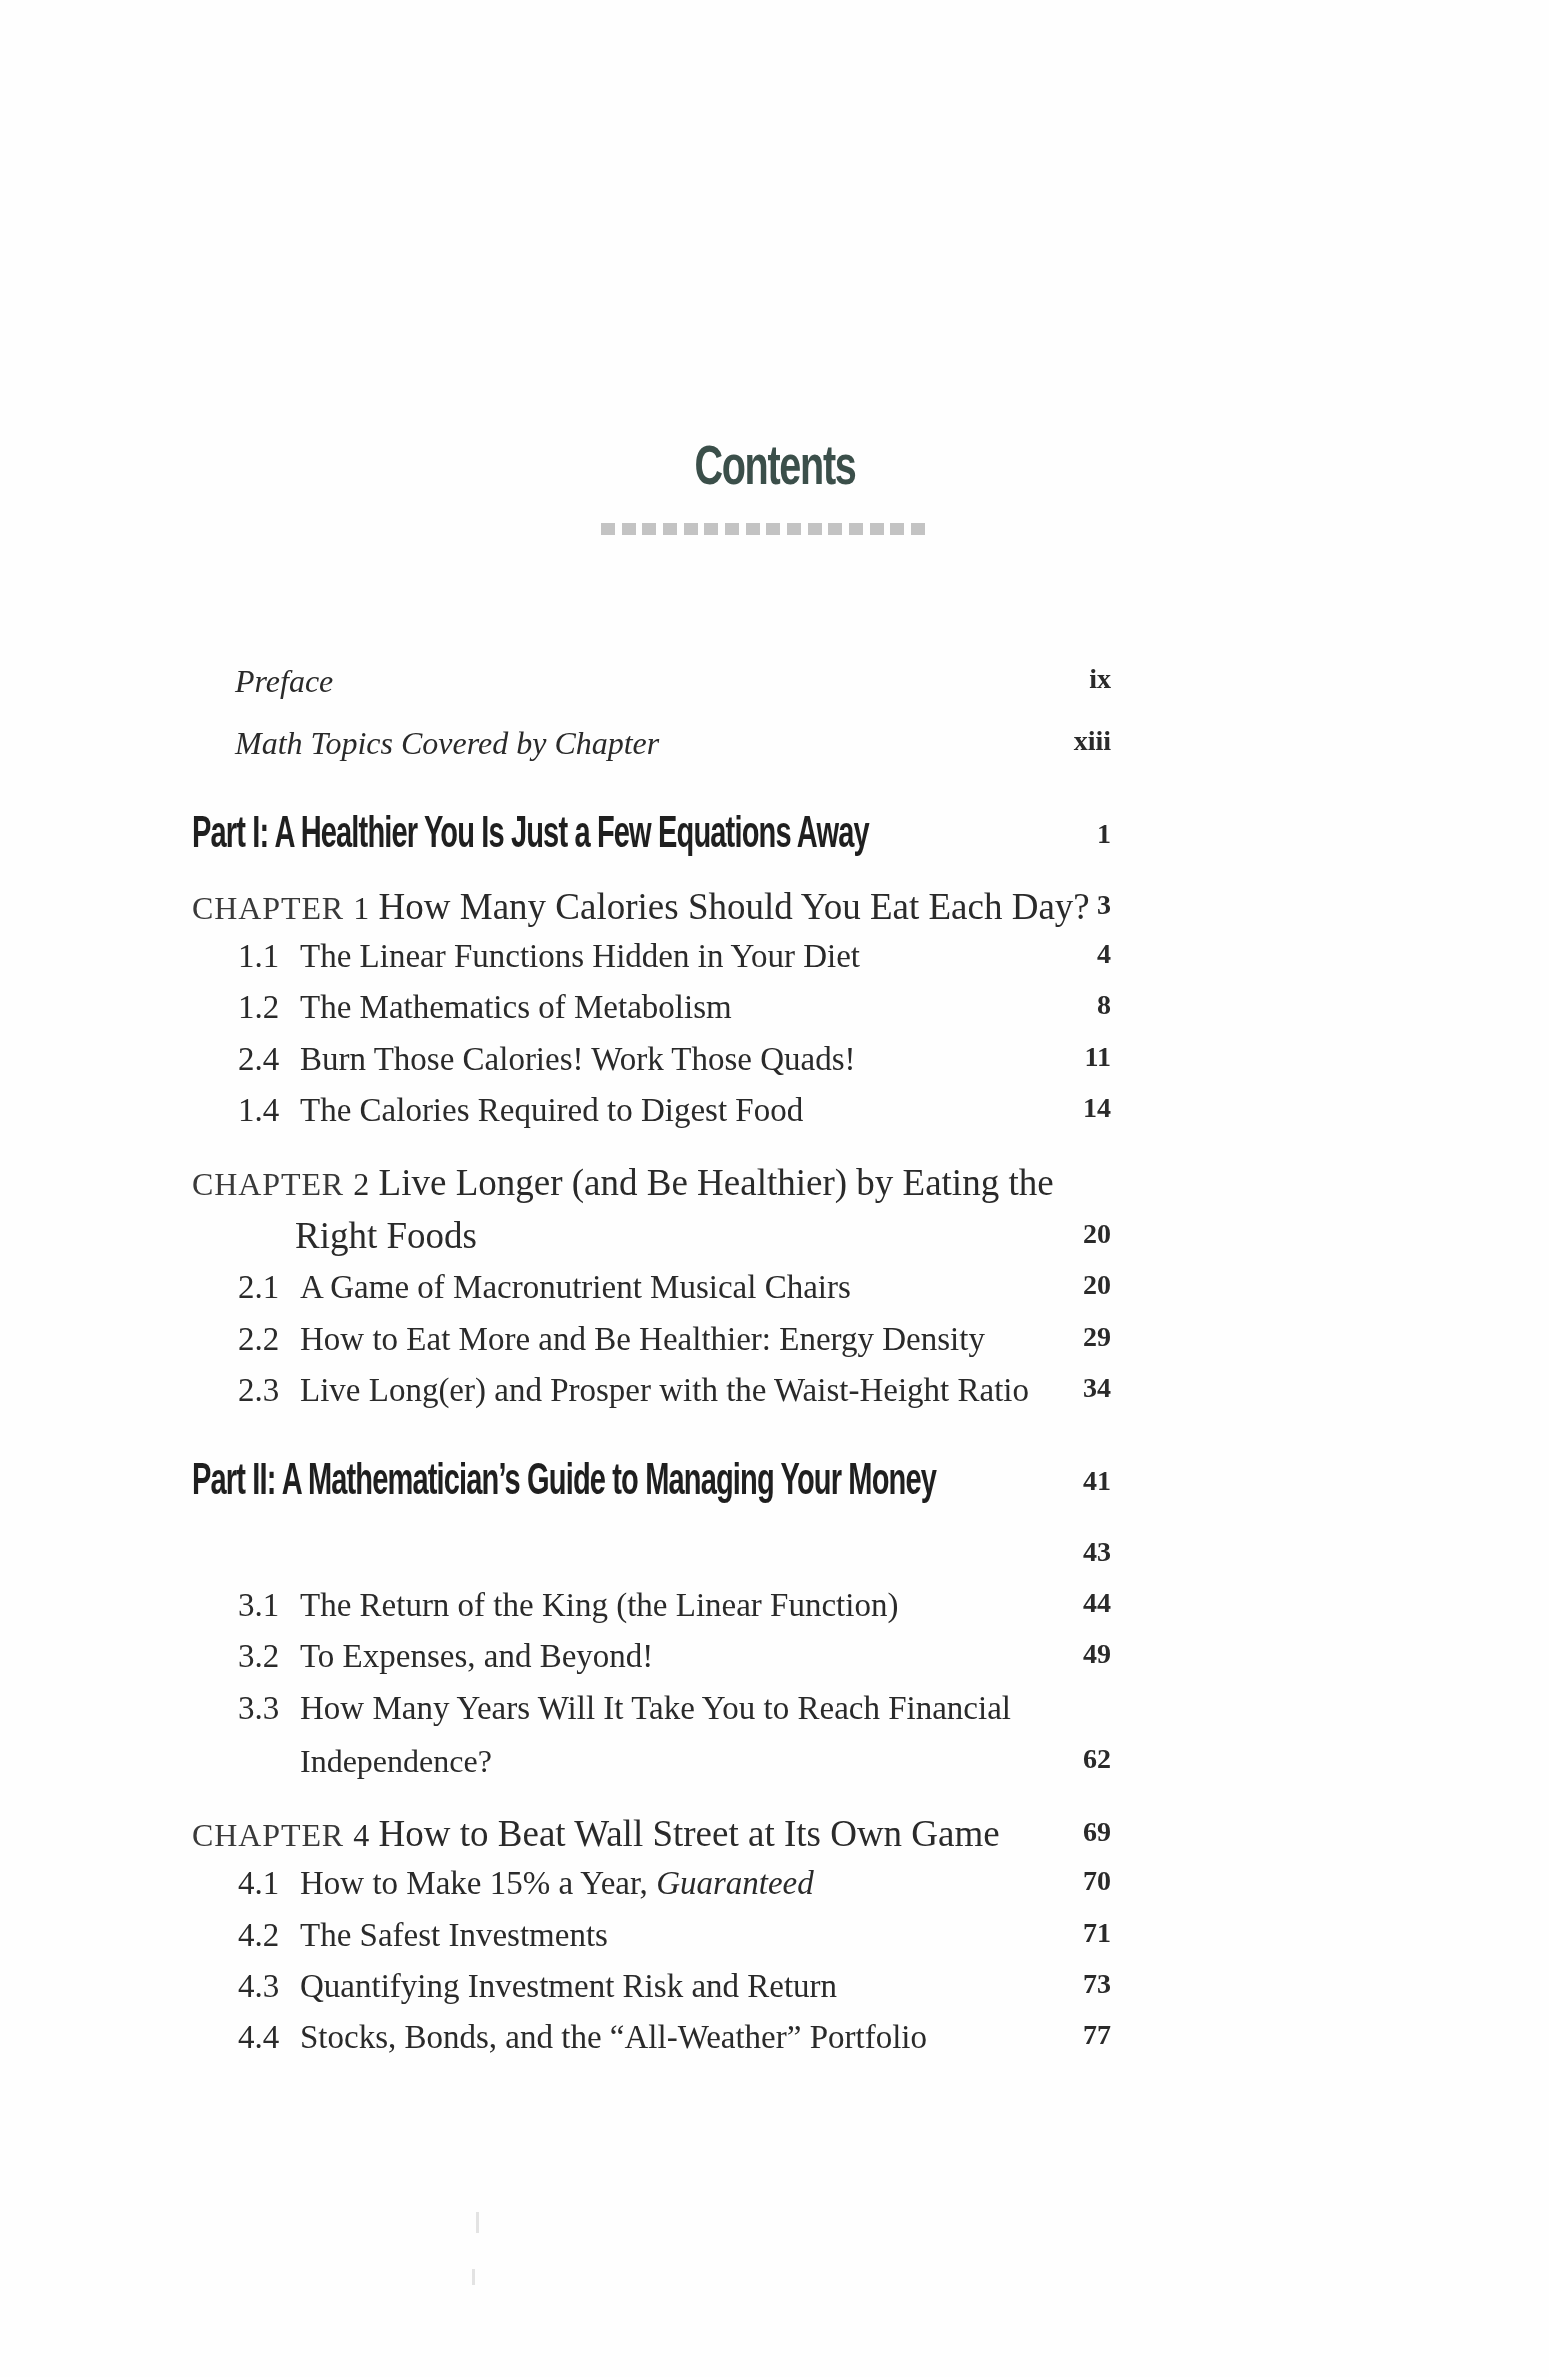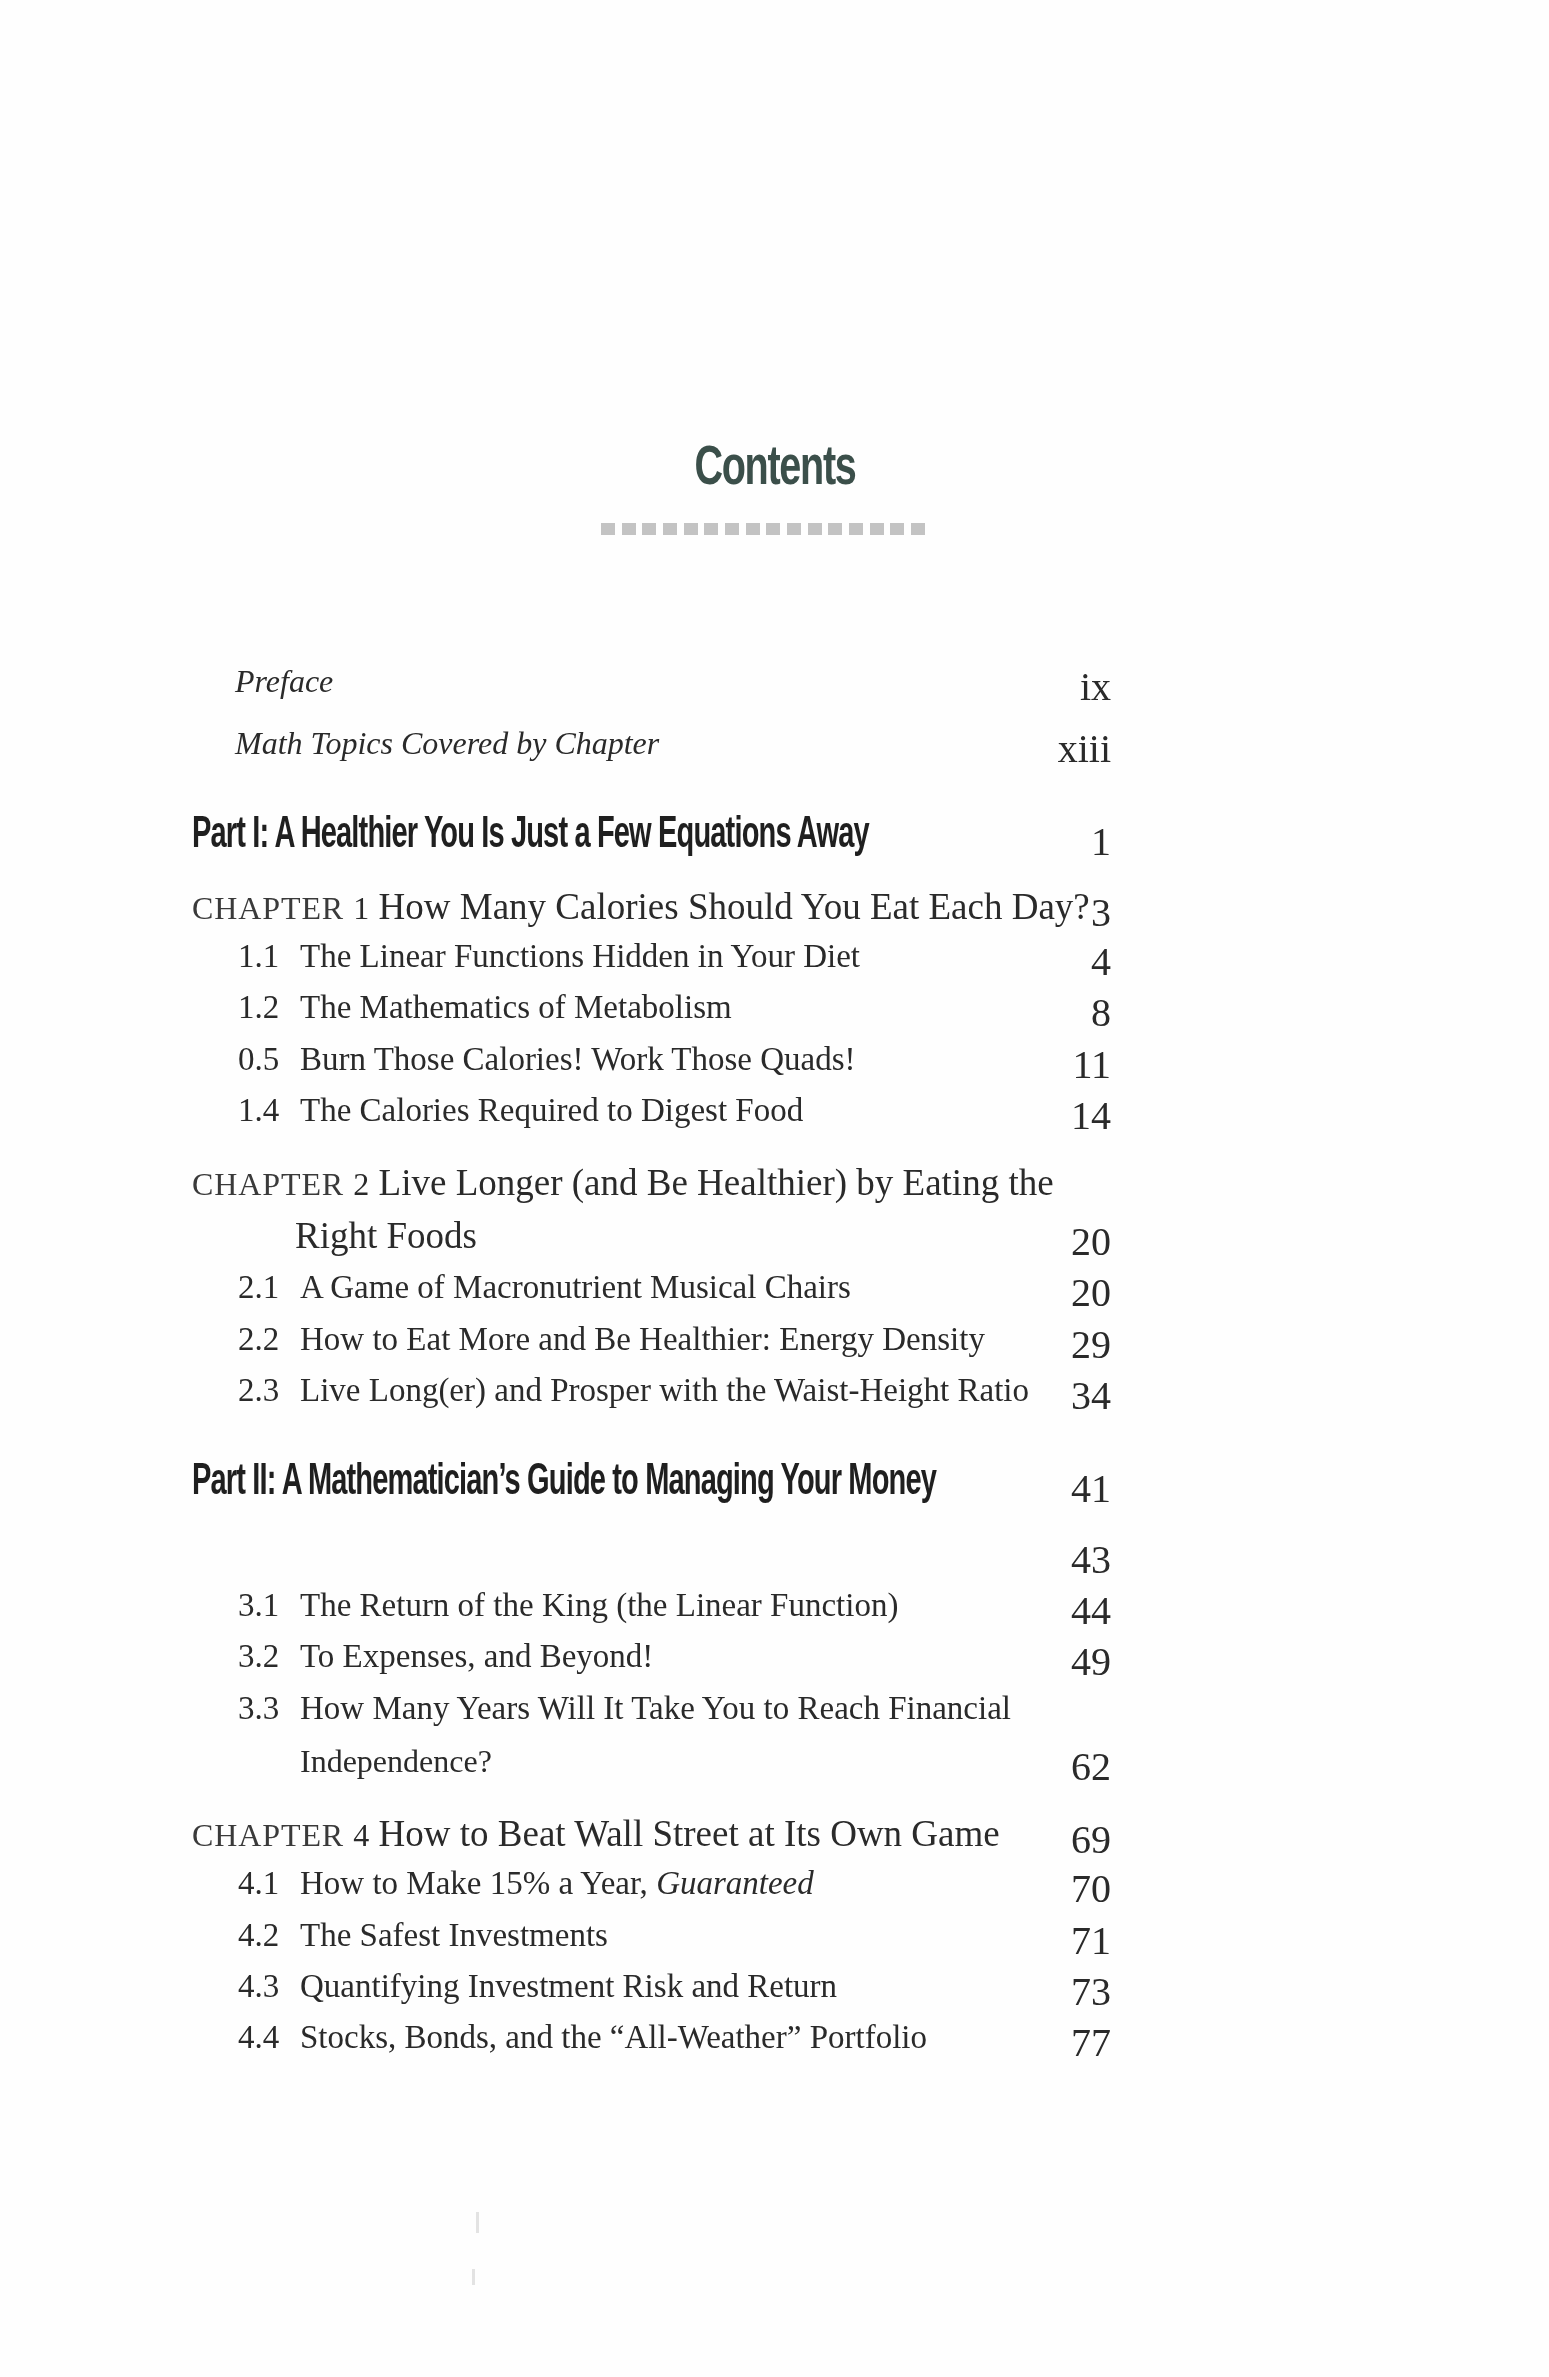--- a/index.html
+++ b/index.html
@@ -17,21 +17,21 @@
   }
   .ornament {
     position:absolute; top:523px; left:601px; width:324px; height:16px;
     display:flex; justify-content:space-between;
   }
   .ornament span { width:14px; height:12.4px; background:#a9a9a9; opacity:.7; display:block; }
   .row {
     position:absolute; left:0; width:1318px; height:53px;
   }
   .row .text { position:absolute; white-space:nowrap; }
-  .row .page { position:absolute; right:207px; text-align:right; white-space:nowrap; font-size:40px; }
+  .row .page { position:absolute; right:207px; text-align:right; white-space:nowrap; font-size:28px;font-weight:bold; }
   .front .text { left:235px; font-style:italic; font-size:32px; }
   .part .text {
     left:192px; font-family:"Liberation Sans","DejaVu Sans",sans-serif; font-weight:bold;
     font-size:44px; color:#1f1f1f; letter-spacing:-1.3px;
     transform:scaleX(0.66); transform-origin:left center;
   }
   .chapter .text { left:192px; font-size:37px; }
   .chapter .label { font-variant:small-caps; font-size:32px; letter-spacing:0.9px; color:#3a3a3a; }
   .chapter .num { font-size:32px; }
   .cont .text { left:295px; font-size:37px; }
@@ -88,21 +88,21 @@
 </div>
 <div class="row section" style="top:938px">
   <span class="text"><span class="sn">1.1</span><span>The Linear Functions Hidden in Your Diet</span></span>
   <span class="page">4</span>
 </div>
 <div class="row section" style="top:989px">
   <span class="text"><span class="sn">1.2</span><span>The Mathematics of Metabolism</span></span>
   <span class="page">8</span>
 </div>
 <div class="row section" style="top:1041px">
-  <span class="text"><span class="sn">0.5</span><span>Burn Those Calories! Work Those Quads!</span></span>
+  <span class="text"><span class="sn">2.4</span><span>Burn Those Calories! Work Those Quads!</span></span>
   <span class="page">11</span>
 </div>
 <div class="row section" style="top:1092px">
   <span class="text"><span class="sn">1.4</span><span>The Calories Required to Digest Food</span></span>
   <span class="page">14</span>
 </div>
 
 <div class="row chapter" style="top:1161px">
   <span class="text">
     <span class="label">CHAPTER</span>

